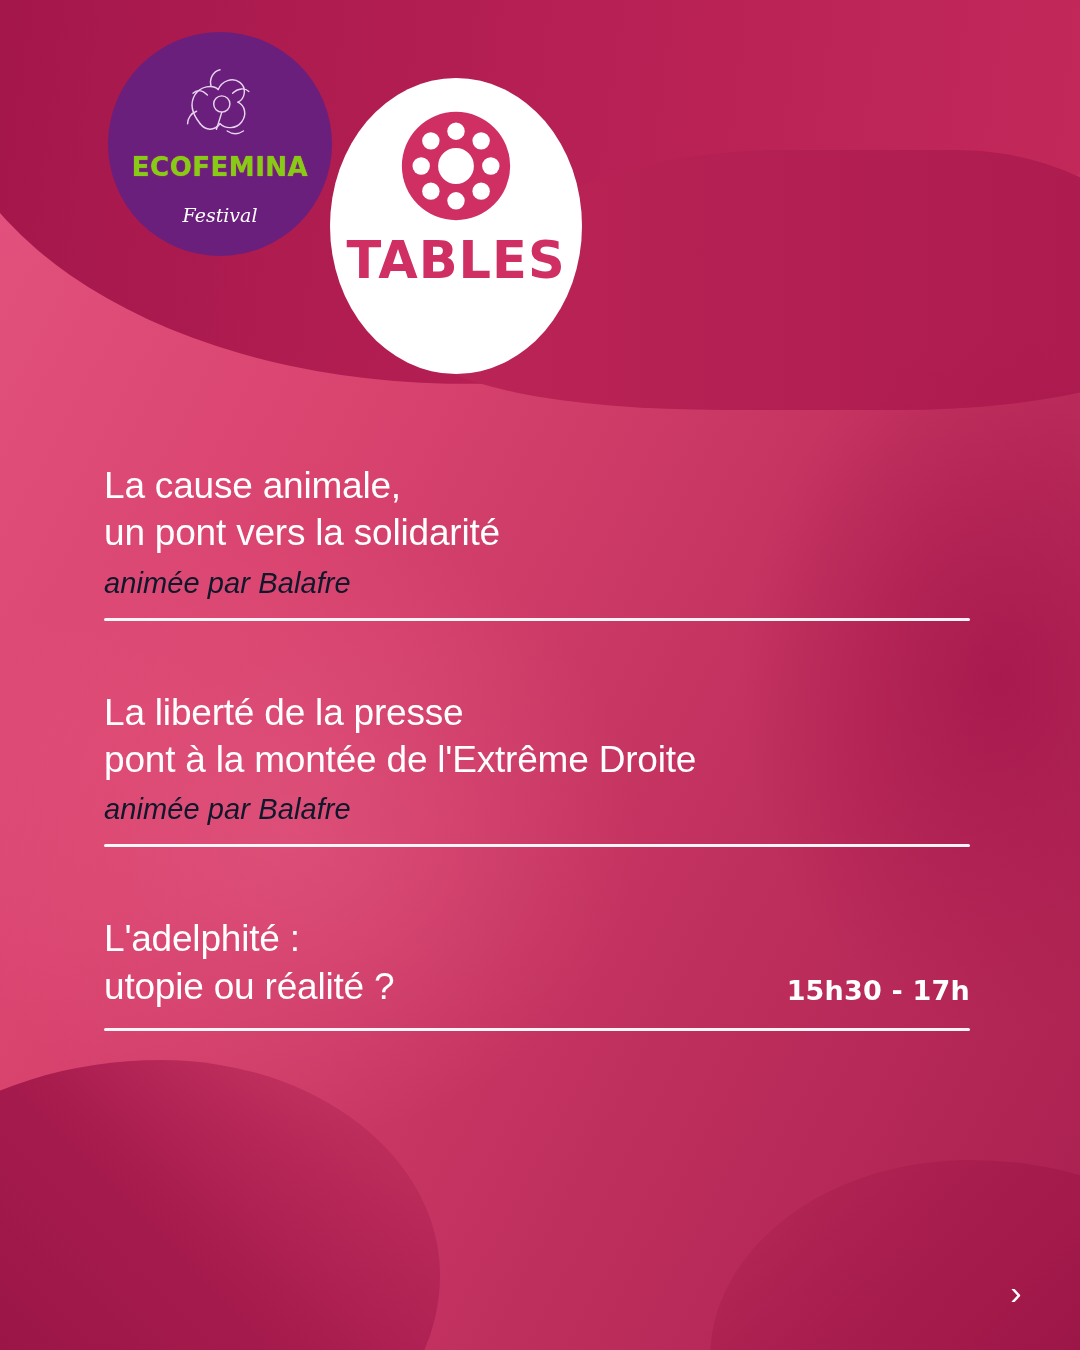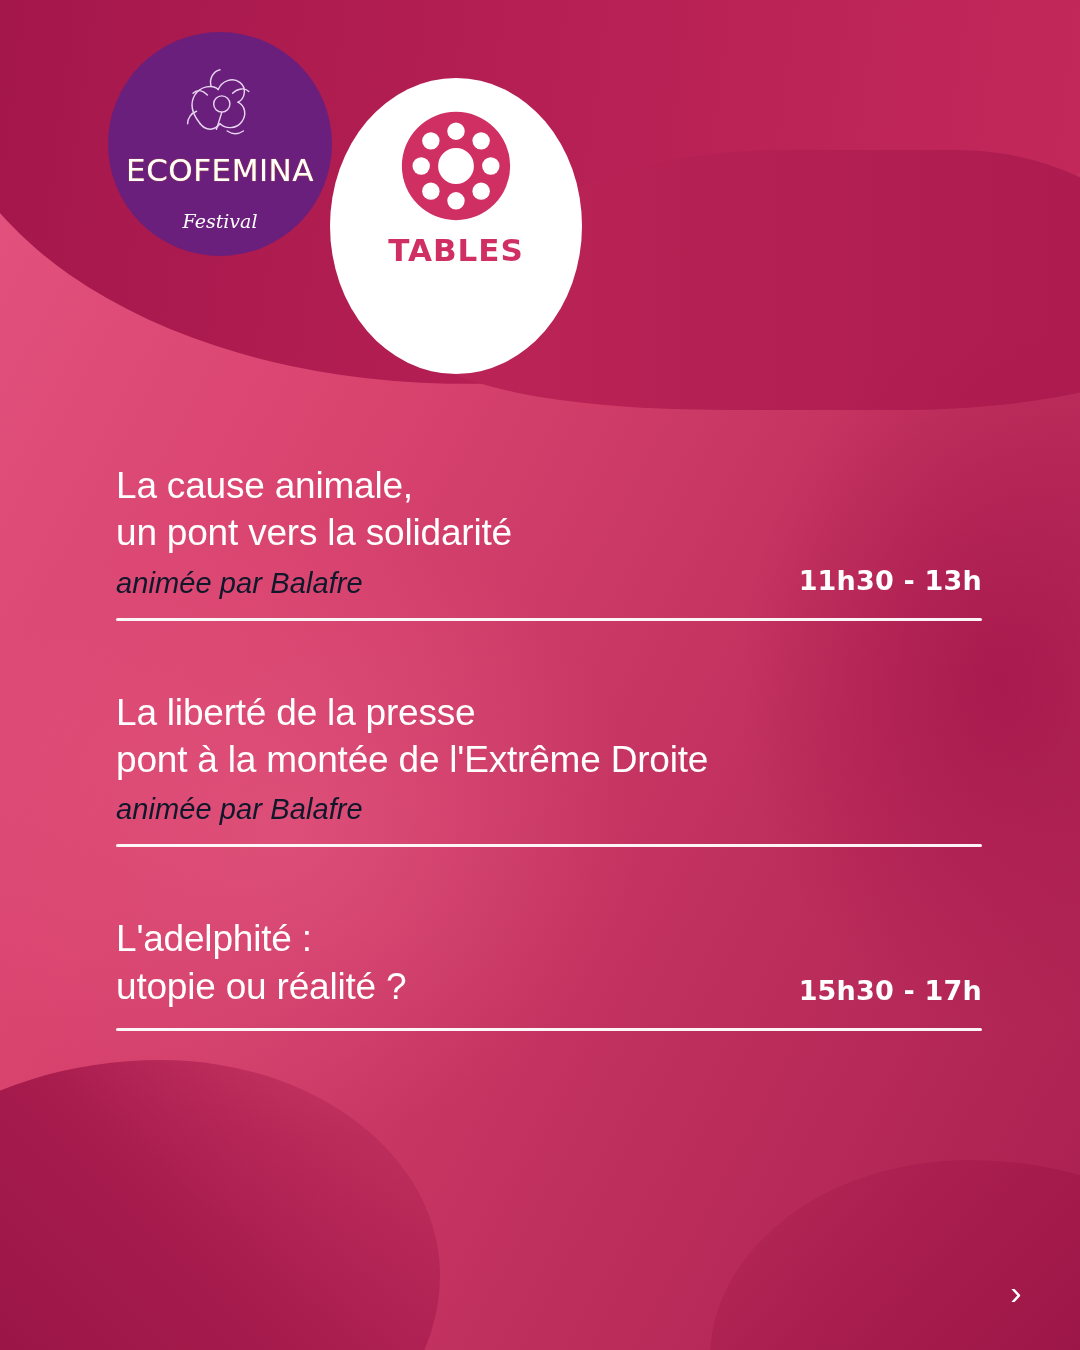--- a/index.html
+++ b/index.html
@@ -102,24 +102,24 @@
     z-index: 3;
   }
   .logo-mark {
     width: 108px;
     height: 92px;
     display: block;
   }
   .logo-word {
     margin-top: 2px;
     font-family: "DejaVu Sans", sans-serif;
-    font-weight: normal;
-    font-size: 31px;
+    font-weight: bold;
+    font-size: 26px;
     letter-spacing: 0.5px;
-    color: #ffffff;
+    color: #84cc16;
     text-shadow: 0 0 1px #f5a21a;
   }
   .logo-sub {
     margin-top: 22px;
     font-family: "DejaVu Serif", serif;
     font-style: italic;
     font-size: 19px;
     color: #ffffff;
   }
 
@@ -142,30 +142,30 @@
   .tables-icon {
     width: 116px;
     height: 116px;
   }
   .tables-title {
     margin-top: 6px;
     text-align: center;
     color: #cf2f63;
     font-family: "DejaVu Sans", sans-serif;
     font-weight: bold;
-    font-size: 31px;
+    font-size: 51px;
     line-height: 1.05;
     letter-spacing: 1px;
   }
 
   
   .program {
     position: absolute;
     top: 462px;
-    left: 116px;
+    left: 104px;
     width: 866px;
     z-index: 4;
   }
   .entry {
     position: relative;
     padding-bottom: 18px;
   }
   .entry-inner {
     display: flex;
     align-items: flex-end;
@@ -288,21 +288,20 @@
 
   <div class="program">
 
     <div class="entry gap-lg">
       <div class="entry-inner">
         <div class="entry-text">
           <div class="entry-title">La cause animale,
 un pont vers la solidarité</div>
           <div class="entry-host">animée par Balafre</div>
         </div>
-        <div class="entry-time">11h30 - 13h</div>
       </div>
       <div class="divider"></div>
     </div>
 
     <div class="entry gap-lg">
       <div class="entry-inner">
         <div class="entry-text">
           <div class="entry-title">La liberté de la presse
 pont à la montée de l'Extrême Droite</div>
           <div class="entry-host">animée par Balafre</div>

